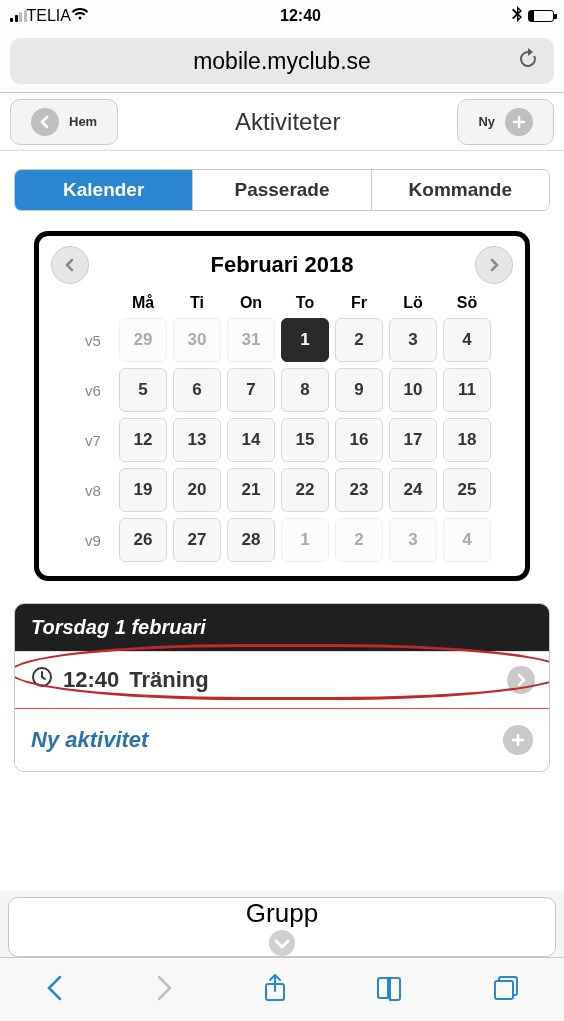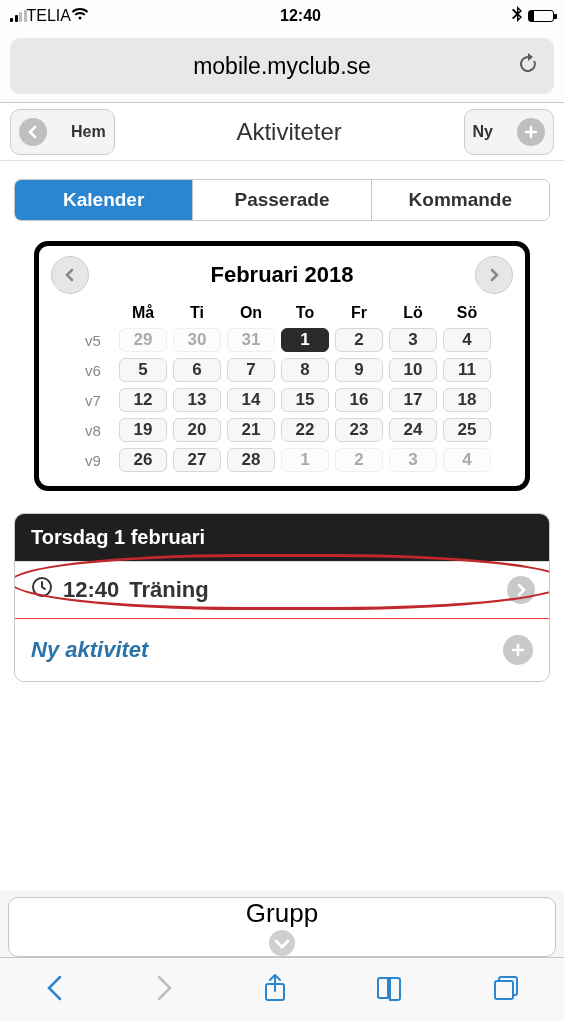--- a/index.html
+++ b/index.html
@@ -13,54 +13,54 @@
   .signal-bars { display: flex; align-items: flex-end; gap: 1.5px; height: 12px; }
   .signal-bars span { width: 3px; background: #000; border-radius: 1px; }
   .signal-bars span.dim { background: #bbb; }
   .wifi { font-size: 16px; }
   .battery { width: 26px; height: 12px; border: 1.5px solid #000; border-radius: 3px; position: relative; }
   .battery::after { content: ""; position: absolute; right: -4px; top: 3px; width: 2.5px; height: 5px; background: #000; border-radius: 0 1px 1px 0; }
   .battery-fill { height: 100%; background: #000; width: 20%; }
 
   
   .url-bar-wrap { padding: 6px 10px 8px; background: #fdfdfd; border-bottom: 1px solid #c7c7c7; }
-  .url-bar { background: #e8e8ea; border-radius: 10px; height: 56px; display: flex; align-items: center; justify-content: center; position: relative; }
+  .url-bar { background: #e8e8ea; border-radius: 10px; height: 46px; display: flex; align-items: center; justify-content: center; position: relative; }
   .url-text { font-size: 23px; color: #000; }
   .reload-icon { position: absolute; right: 14px; }
 
   
   .topbar { height: 58px; display: flex; align-items: center; justify-content: space-between; padding: 8px 10px; background: #fff; border-bottom: 1px solid #ddd; }
-  .pill-btn { background: #f4f4f4; border: 1px solid #ccc; border-radius: 10px; height: 46px; display: flex; align-items: center; gap: 24px; padding: 0 8px; font-size: 16px; font-weight: 700; color: #333; }
+  .pill-btn { background: #f4f4f4; border: 1px solid #ccc; border-radius: 10px; height: 46px; display: flex; align-items: center; gap: 10px; padding: 0 20px; font-size: 13px; font-weight: 700; color: #333; }
   .circle-arrow { width:28px; height:28px; border-radius:50%; background:#bfbfbf; display:flex; align-items:center; justify-content:center; }
   .title { font-size: 24px; font-weight: 400; color: #333; }
 
   
   .content { flex: 1; overflow: hidden; padding: 18px 14px 0; background: #fff; }
 
   
   .tabs { display: flex; border: 1px solid #c7c7c7; border-radius: 7px; overflow: hidden; margin-bottom: 20px; }
   .tab { flex: 1; height: 40px; display: flex; align-items: center; justify-content: center; font-size: 19px; font-weight: 700; color: #333; background: #fff; border-right: 1px solid #c7c7c7; }
   .tab:last-child { border-right: none; }
   .tab.active { background: #2a86d0; color: #fff; }
 
   
   .cal-outer { border: 5px solid #000; border-radius: 14px; background: #fff; padding: 10px 12px 14px; margin: 0 20px 22px; }
   .cal-header { display:flex; align-items:center; justify-content:space-between; margin-bottom: 10px; }
   .cal-nav { width:38px; height:38px; border-radius:50%; background:#e6e6e6; border:1px solid #ccc; display:flex; align-items:center; justify-content:center; }
   .cal-title { font-size: 22px; font-weight: 700; }
   .cal-grid { display:grid; grid-template-columns: 40px repeat(7, 48px); gap: 6px 6px; align-items:center; justify-content:center; }
   .cal-head { font-size:16px; font-weight:700; text-align:center; }
   .cal-week { font-size:15px; color:#888; text-align:center; }
-  .cal-day { width:48px; height:24px; border:1px solid #d7d7d7; background:#f7f7f7; border-radius:6px; display:flex; align-items:center; justify-content:center; font-size:17px; font-weight:700; color:#333; }
+  .cal-day { width:48px; height:44px; border:1px solid #d7d7d7; background:#f7f7f7; border-radius:6px; display:flex; align-items:center; justify-content:center; font-size:17px; font-weight:700; color:#333; }
   .cal-day.other { color:#aaa; border-color:#eee; background:#fcfcfc; font-weight:600; }
   .cal-day.selected { background:#2a2a2a; color:#fff; border-color:#2a2a2a; }
 
   
   .day-panel { border:1px solid #c7c7c7; border-radius:10px; overflow:hidden; position:relative; }
-  .day-panel-head { background:#1f1f1f; color:#fff; font-size:20px; font-weight:700; padding:12px 16px; }
+  .day-panel-head { background:#1f1f1f; color:#fff; font-size:20px; font-weight:700; padding:12px 16px;font-style:italic; }
   .event-row { display:flex; align-items:center; gap:10px; padding:14px 16px; border-top:1px solid #ddd; background:#fff; font-size:22px; font-weight:700; color:#333; position:relative; }
   .event-row .chev { position:absolute; right:14px; width:28px; height:28px; border-radius:50%; background:#c9c9c9; display:flex; align-items:center; justify-content:center; }
   .new-activity-row { display:flex; align-items:center; justify-content:space-between; padding:16px 16px; border-top:1px solid #ef4444; background:#fff; font-size:22px; font-weight:700; color:#2a72a8;font-style:italic; }
   .plus-circle { width:30px; height:30px; border-radius:50%; background:#c9c9c9; display:flex; align-items:center; justify-content:center; color:#fff; font-size:22px; font-weight:700; }
 
   
   .anno { position:absolute; border:3px solid #c0282b; border-radius:50%/60%; pointer-events:none; }
 
   
   .grupp-bar { margin: 6px 8px 0; background:#fff; border:1px solid #c5c5c5; border-radius:10px; height:60px; display:flex; align-items:center; justify-content:space-between; padding:0 16px; font-size:26px; font-weight:400;flex-direction:column; }

